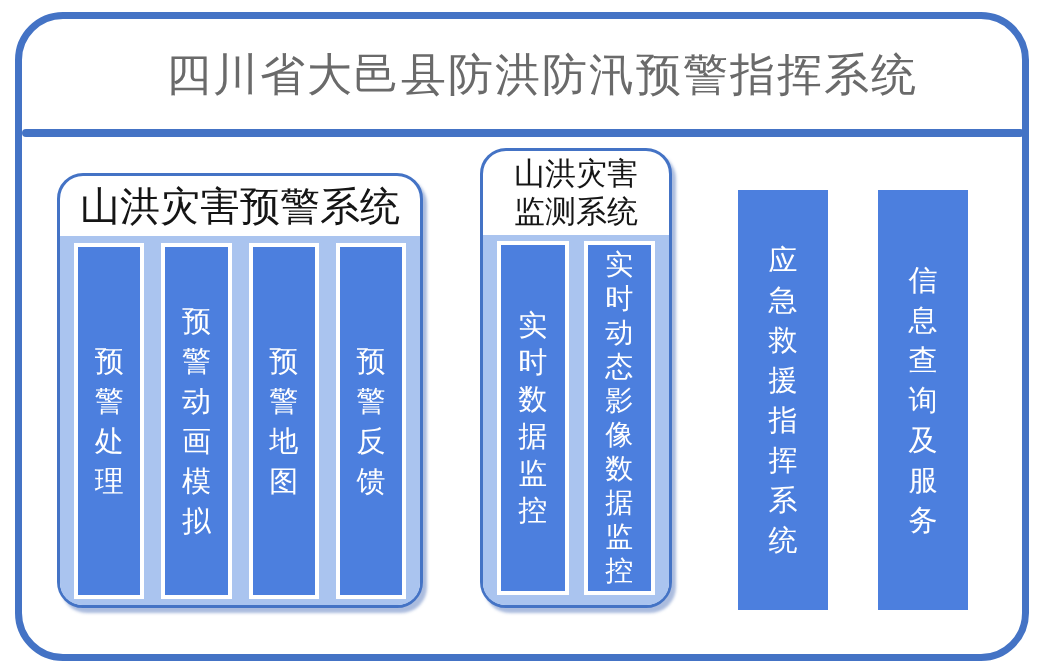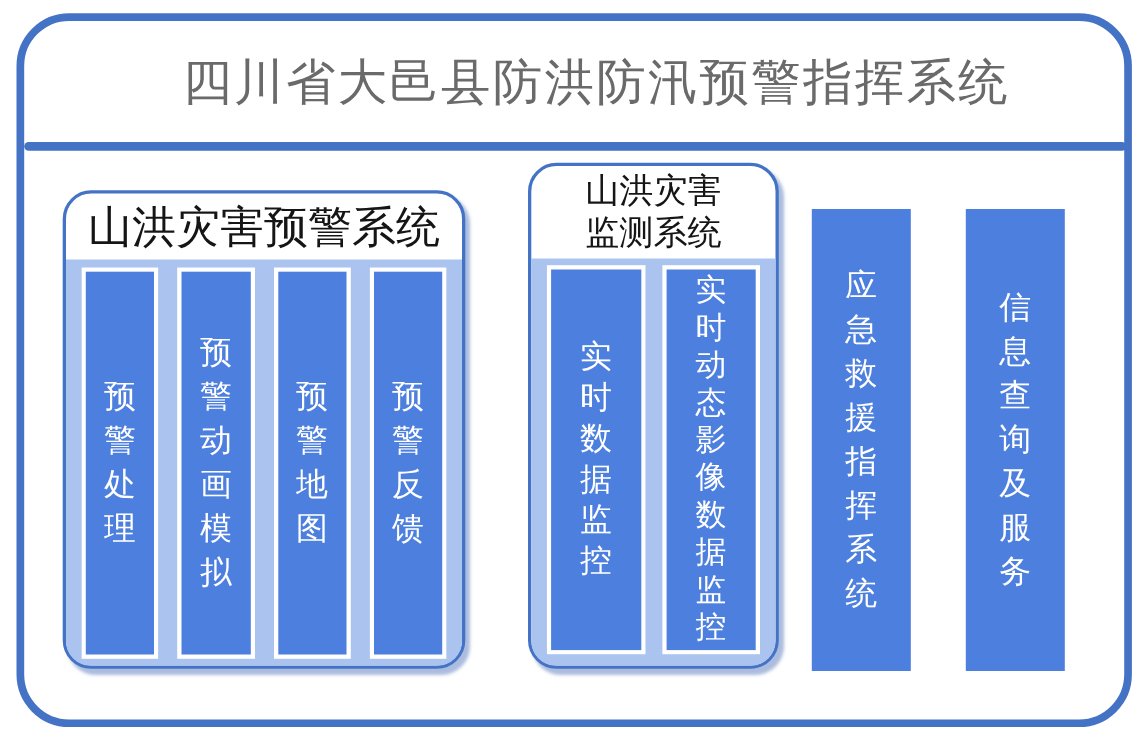--- a/index.html
+++ b/index.html
@@ -41,21 +41,21 @@
   }
 
   
   .group{
     border:3px solid var(--frame-blue);
     border-radius:26px;
     background:#ffffff;
     box-shadow:4px 5px 3px rgba(126,152,204,0.65);
   }
   .group-left{left:57px;top:173px;width:366px;height:435px;}
-  .group-mid{left:480px;top:148px;width:228px;height:460px;}
+  .group-mid{left:480px;top:148px;width:192px;height:460px;}
 
   .group-header{
     position:absolute;left:0;right:0;top:0;
     display:flex;align-items:center;justify-content:center;
     text-align:center;
     font-family:"Liberation Serif","DejaVu Serif",serif;
     color:#151515;
     white-space:pre-line;
   }
   .group-left .group-header{height:60px;font-size:40px;}

